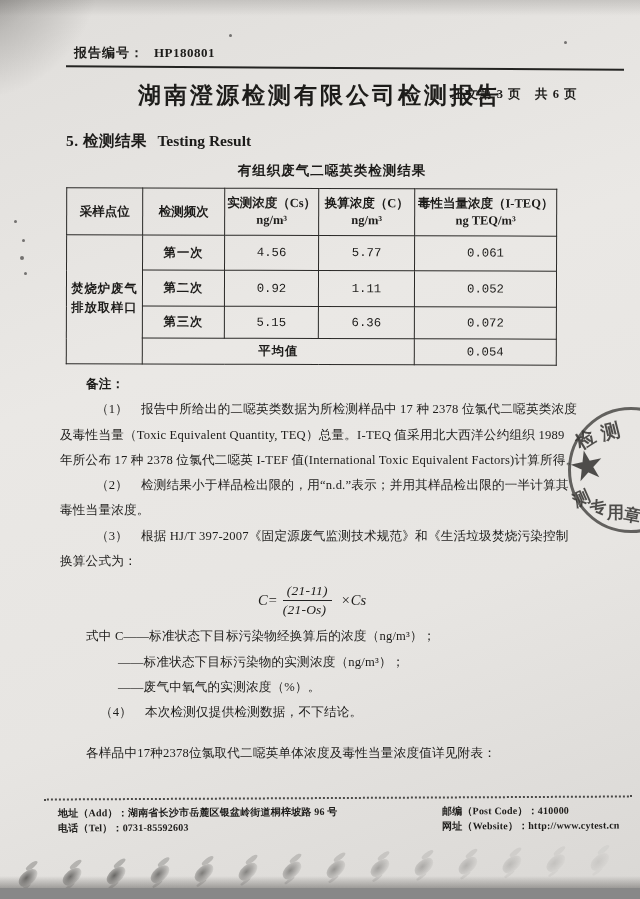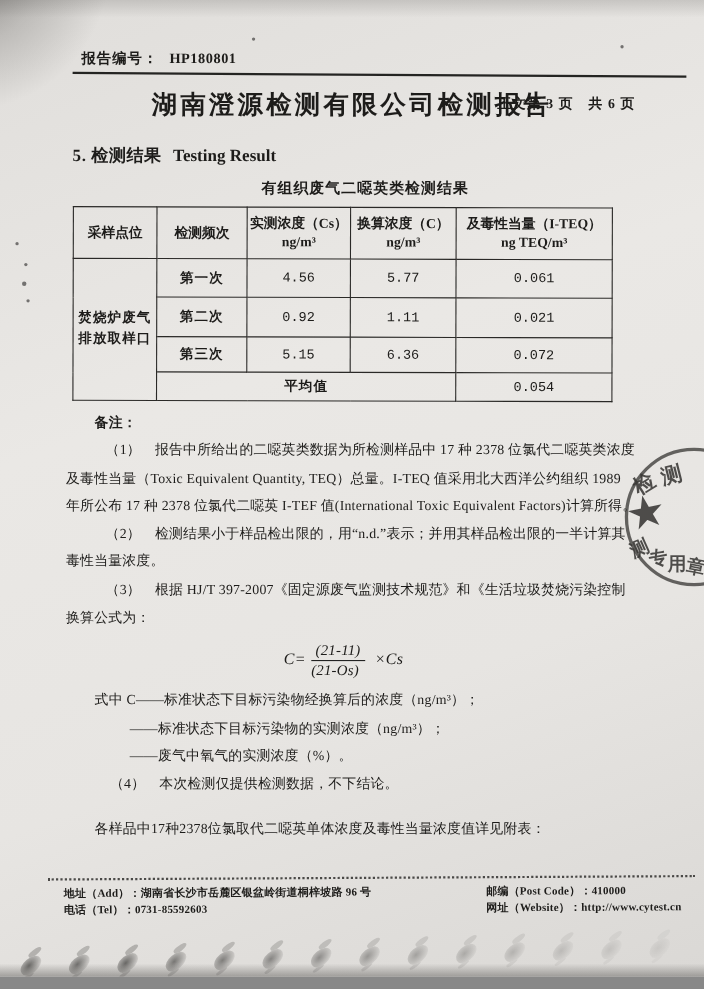--- a/index.html
+++ b/index.html
@@ -130,41 +130,41 @@
         </th>
         <th>
           <div>实测浓度（Cs）</div>
           <div>ng/m³</div>
         </th>
         <th>
           <div>换算浓度（C）</div>
           <div>ng/m³</div>
         </th>
         <th>
-          <div>及毒性当量（I-TEQ）</div>
+          <div>毒性当量浓度（I-TEQ）</div>
           <div>ng TEQ/m³</div>
         </th>
       </tr>
     </thead>
     <tbody>
       <tr class="r1">
         <td class="label-cell" rowspan="4">
           <div>焚烧炉废气</div>
           <div>排放取样口</div>
         </td>
         <td class="freq-cell">第一次</td>
         <td>4.56</td>
         <td>5.77</td>
         <td>0.061</td>
       </tr>
       <tr class="r2">
         <td class="freq-cell">第二次</td>
         <td>0.92</td>
         <td>1.11</td>
-        <td>0.021</td>
+        <td>0.052</td>
       </tr>
       <tr class="r3">
         <td class="freq-cell">第三次</td>
         <td>5.15</td>
         <td>6.36</td>
         <td>0.072</td>
       </tr>
       <tr class="ravg">
         <td class="avg-label" colspan="3">平均值</td>
         <td>0.054</td>

